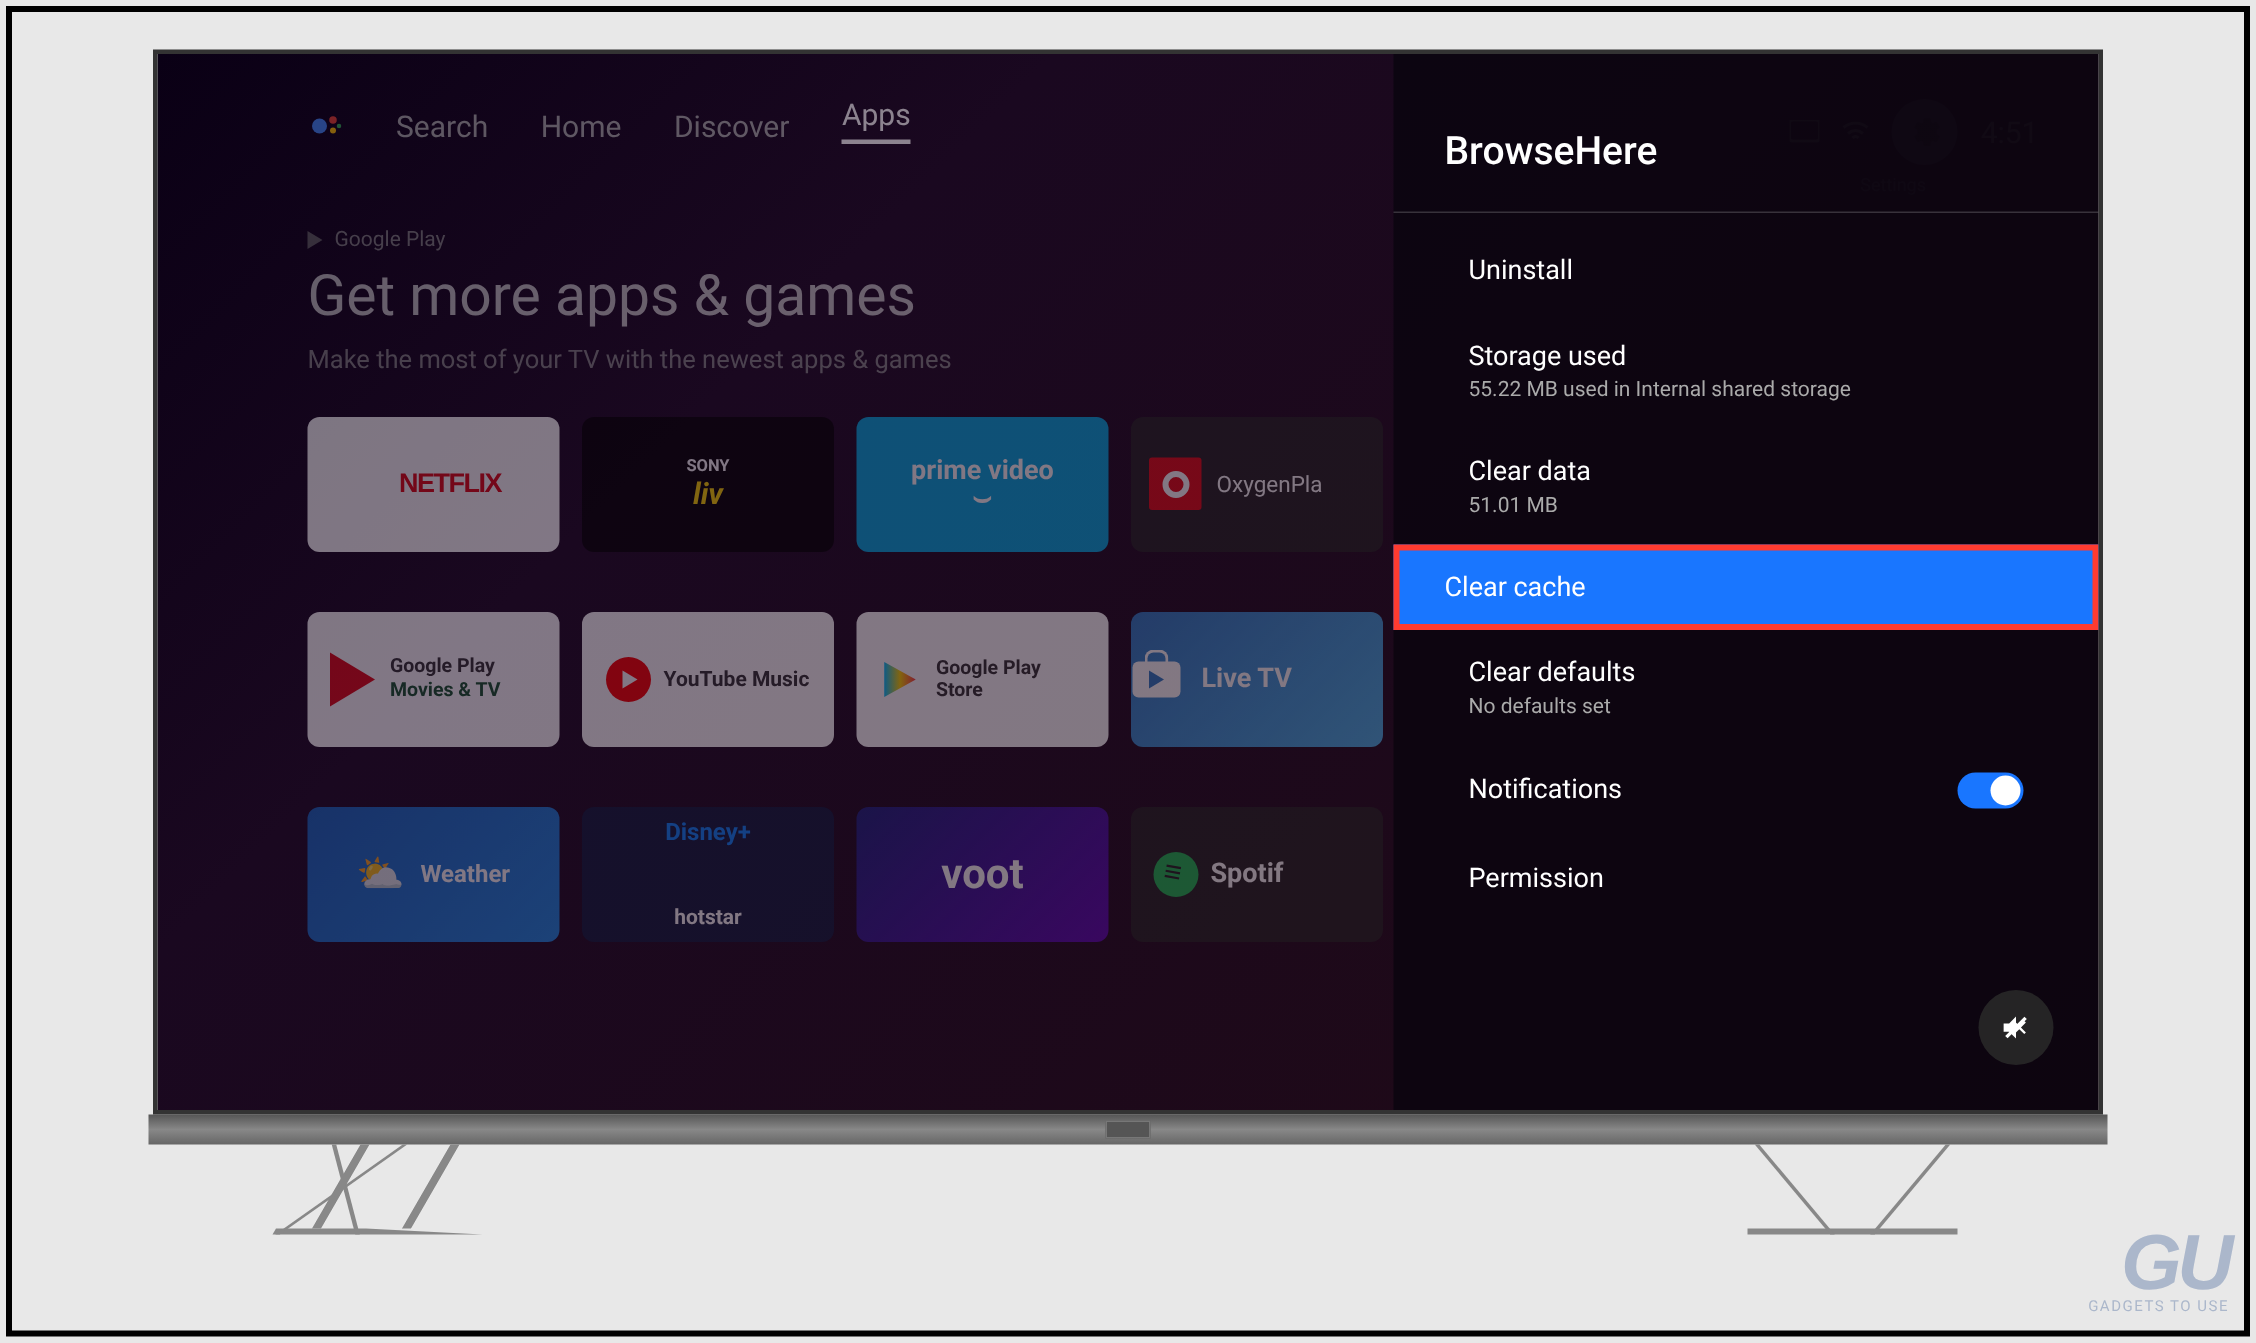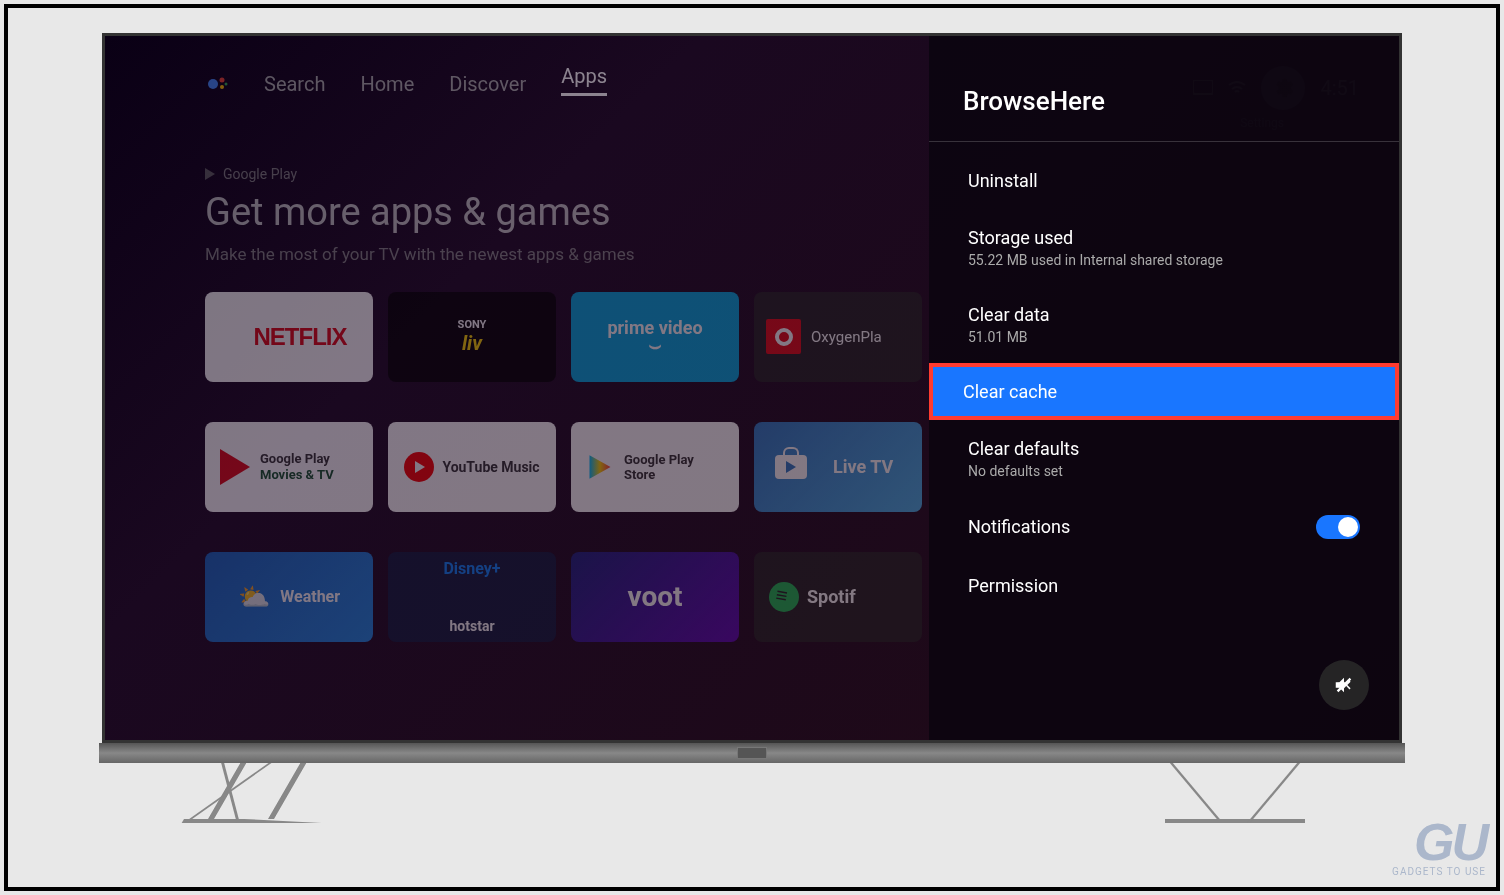--- a/index.html
+++ b/index.html
@@ -165,21 +165,21 @@
       position: absolute;
       top: 50px;
       right: 75px;
       color: #666;
       font-size: 12px;
     }
     
     
     .content {
       position: absolute;
-      top: 130px;
+      top: 116px;
       left: 100px;
       opacity: 0.45;
     }
     .play-label {
       display: flex;
       align-items: center;
       gap: 8px;
       color: #888;
       font-size: 14px;
       margin-bottom: 8px;
@@ -223,39 +223,39 @@
       height: 90px;
       border-radius: 8px;
       display: flex;
       align-items: center;
       justify-content: center;
       font-size: 14px;
       font-weight: bold;
       overflow: hidden;
       cursor: pointer;
     }
-    .netflix { background: #fff; color: #E50914; font-size: 24px; font-family: Arial; letter-spacing: -1px; padding-left: 22px; }
+    .netflix { background: #fff; color: #E50914; font-size: 18px; font-family: Arial; letter-spacing: -1px; padding-left: 22px; }
     .sonyliv { background: #000; color: #fff; font-size: 11px; flex-direction: column; }
     .sonyliv-logo { color: #FFD700; font-size: 20px; font-style: italic; }
     .prime { background: #00A8E1; color: #fff; font-size: 18px; flex-direction: column; }
     .prime-smile { color: #fff; font-size: 20px; margin-top: -5px; }
     .oxygen { background: #222; color: #fff; display: flex; align-items: center; justify-content: flex-start; padding-left: 12px; gap: 10px; font-size: 15px; font-weight: 400;}
     .oxygen-icon { width: 35px; height: 35px; background: #E50914; display: flex; align-items: center; justify-content: center; border-radius: 2px;}
     .oxygen-ring { width: 18px; height: 18px; border: 4px solid #fff; border-radius: 50%;}
     
     .gplay-movies { background: #fff; color: #333; font-size: 13px; display: flex; align-items: center; gap: 10px; padding: 0 15px; justify-content: flex-start;}
     .gpm-icon { width: 0; height: 0; border-left: 30px solid #E50914; border-top: 18px solid transparent; border-bottom: 18px solid transparent; position: relative;}
     .gpm-text { line-height: 1.2; }
     .gpm-text .red { color: #14532d; }
     .ytmusic { background: #fff; color: #333; font-size: 14px; display: flex; align-items: center; gap: 8px;}
     .yt-circle { width: 30px; height: 30px; background: #FF0000; border-radius: 50%; display: flex; align-items: center; justify-content: center;}
     .yt-tri { width: 0; height: 0; border-left: 10px solid #fff; border-top: 6px solid transparent; border-bottom: 6px solid transparent; margin-left: 2px;}
     .playstore { background: #fff; color: #333; font-size: 13px; display: flex; align-items: center; gap: 10px; padding: 0 15px; justify-content: flex-start;}
     .ps-icon { width: 28px; height: 28px; }
-    .livetv { background: linear-gradient(135deg, #2E7BC4 0%, #48B0E8 100%); color: #fff; font-size: 18px; display: flex; align-items: center; gap: 26px; padding-left: 21px; justify-content: flex-start;}
+    .livetv { background: linear-gradient(135deg, #2E7BC4 0%, #48B0E8 100%); color: #fff; font-size: 18px; display: flex; align-items: center; gap: 14px; padding-left: 1px; justify-content: flex-start;}
     .tv-icon { width: 32px; height: 24px; background: #fff; border-radius: 4px; position: relative; display: flex; align-items: center; justify-content: center;}
     .tv-icon::before { content: ''; position: absolute; top: -8px; width: 12px; height: 8px; border: 2px solid #fff; border-bottom: none; border-radius: 6px 6px 0 0;}
     .tv-play { width: 0; height: 0; border-left: 10px solid #2E7BC4; border-top: 6px solid transparent; border-bottom: 6px solid transparent;}
     
     .weather { background: linear-gradient(135deg, #1565C0 0%, #1E88E5 100%); color: #fff; font-size: 16px; display: flex; align-items: center; gap: 10px; justify-content: center;}
     .weather-icon { font-size: 26px; }
     .hotstar { background: #0F1B3C; color: #fff; font-size: 14px; flex-direction: column; gap: 40px; }
     .hotstar-plus { color: #0C84FF; font-size: 16px; }
     .voot { background: linear-gradient(135deg, #1A237E 0%, #5C06B3 100%); color: #fff; font-size: 28px; font-weight: bold; }
     .spotify { background: #222; color: #fff; font-size: 18px; display: flex; align-items: center; gap: 8px; padding-left: 15px; justify-content: flex-start;}
@@ -277,21 +277,21 @@
       font-size: 26px;
       font-weight: 500;
       padding: 0 34px 25px 34px;
     }
     .panel-divider {
       height: 1px;
       background: rgba(255,255,255,0.18);
       margin: 0 0 10px 0;
     }
     .panel-item {
-      padding: 18px 39px;
+      padding: 18px 50px;
       cursor: pointer;
     }
     .panel-item-title {
       color: #fff;
       font-size: 18px;
       font-weight: 400;
     }
     .panel-item-sub {
       color: #aaa;
       font-size: 14px;

